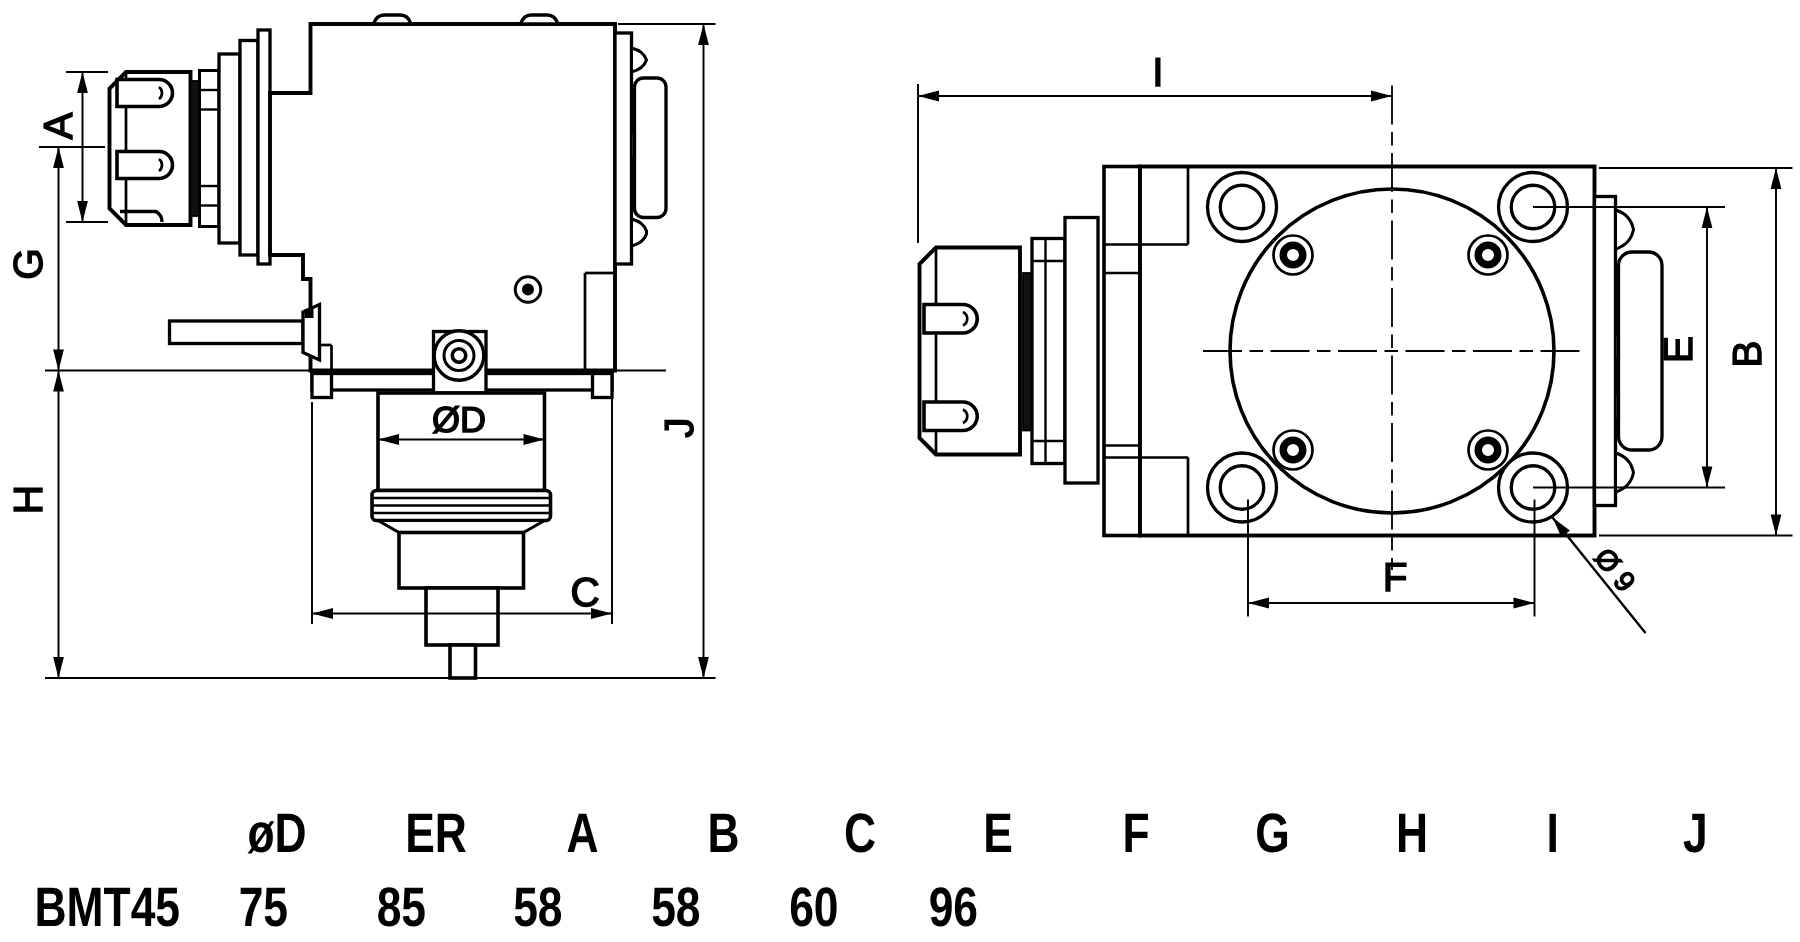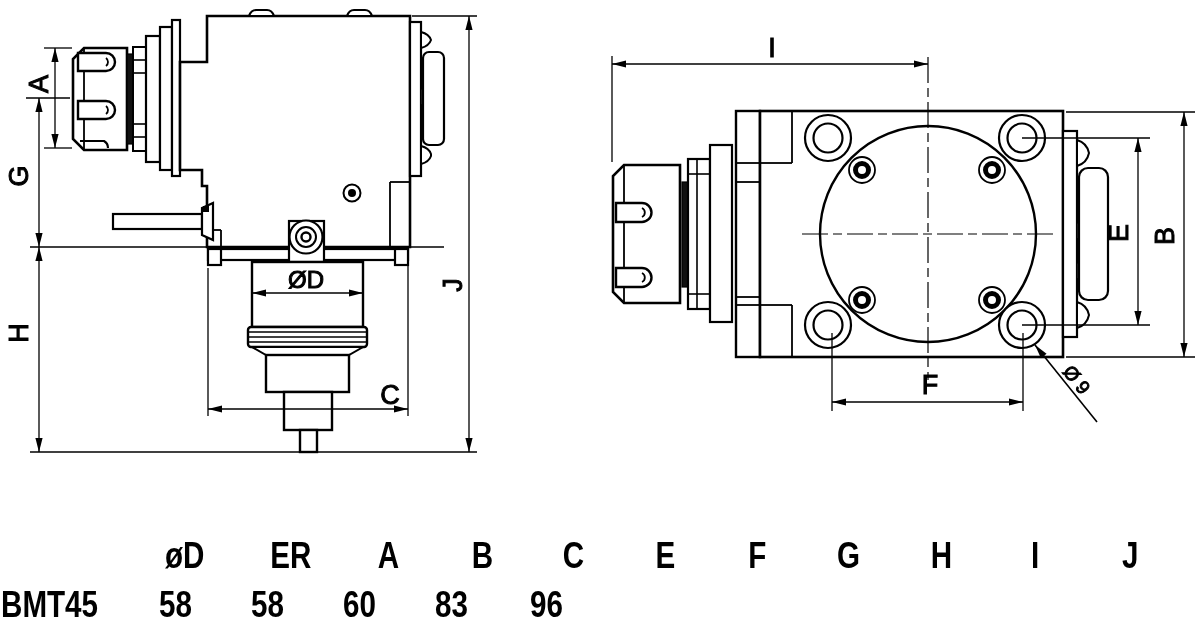--- a/index.html
+++ b/index.html
@@ -11,21 +11,21 @@
   .dimtxt-sm{font-size:24px;}
   .dimtxt-xs{font-size:19px;}
   
   .spec-table{position:absolute;left:0;top:524px;width:1200px;
               font-weight:bold;font-size:37px;line-height:1;}
   .spec-table .row{display:flex;align-items:flex-end;}
   .spec-table .header-row{height:50px;}
   .spec-table .value-row{height:48px;margin-top:1px;}
   .spec-table .cell{text-align:center;white-space:nowrap;}
   .spec-table .cell .ct{display:inline-block;transform:scaleX(0.8);transform-origin:50% 100%;}
-  .spec-table .label-cell{text-align:left;padding-left:1px;box-sizing:border-box;}
+  .spec-table .label-cell{text-align:left;padding-left:23px;box-sizing:border-box;}
   .spec-table .label-cell .ct{transform-origin:0 100%;}
 </style>
 </head>
 <body>
 
 <div class="canvas">
 
   <svg class="drawing" width="1200" height="520" viewBox="0 0 1200 520">
     <defs>
       <marker id="arr" markerWidth="16" markerHeight="10" refX="15" refY="5" orient="auto-start-reverse" markerUnits="userSpaceOnUse">
@@ -253,21 +253,22 @@
       <div class="cell" style="width:91px"><span class="ct">C</span></div>
       <div class="cell" style="width:92px"><span class="ct">E</span></div>
       <div class="cell" style="width:92px"><span class="ct">F</span></div>
       <div class="cell" style="width:91px"><span class="ct">G</span></div>
       <div class="cell" style="width:94px"><span class="ct">H</span></div>
       <div class="cell" style="width:95px"><span class="ct">I</span></div>
       <div class="cell" style="width:95px"><span class="ct">J</span></div>
     </div>
     <div class="row value-row">
       <div class="cell label-cell" style="width:130px"><span class="ct">BMT45</span></div>
+      <div class="cell" style="width:92px"><span class="ct">75</span></div>
+      <div class="cell" style="width:91px"><span class="ct">85</span></div>
       <div class="cell" style="width:92px"><span class="ct">58</span></div>
       <div class="cell" style="width:92px"><span class="ct">58</span></div>
       <div class="cell" style="width:91px"><span class="ct">60</span></div>
-      <div class="cell" style="width:94px"><span class="ct">83</span></div>
       <div class="cell" style="width:95px"><span class="ct">96</span></div>
     </div>
   </div>
 
 </div>
 
 </body></html>

